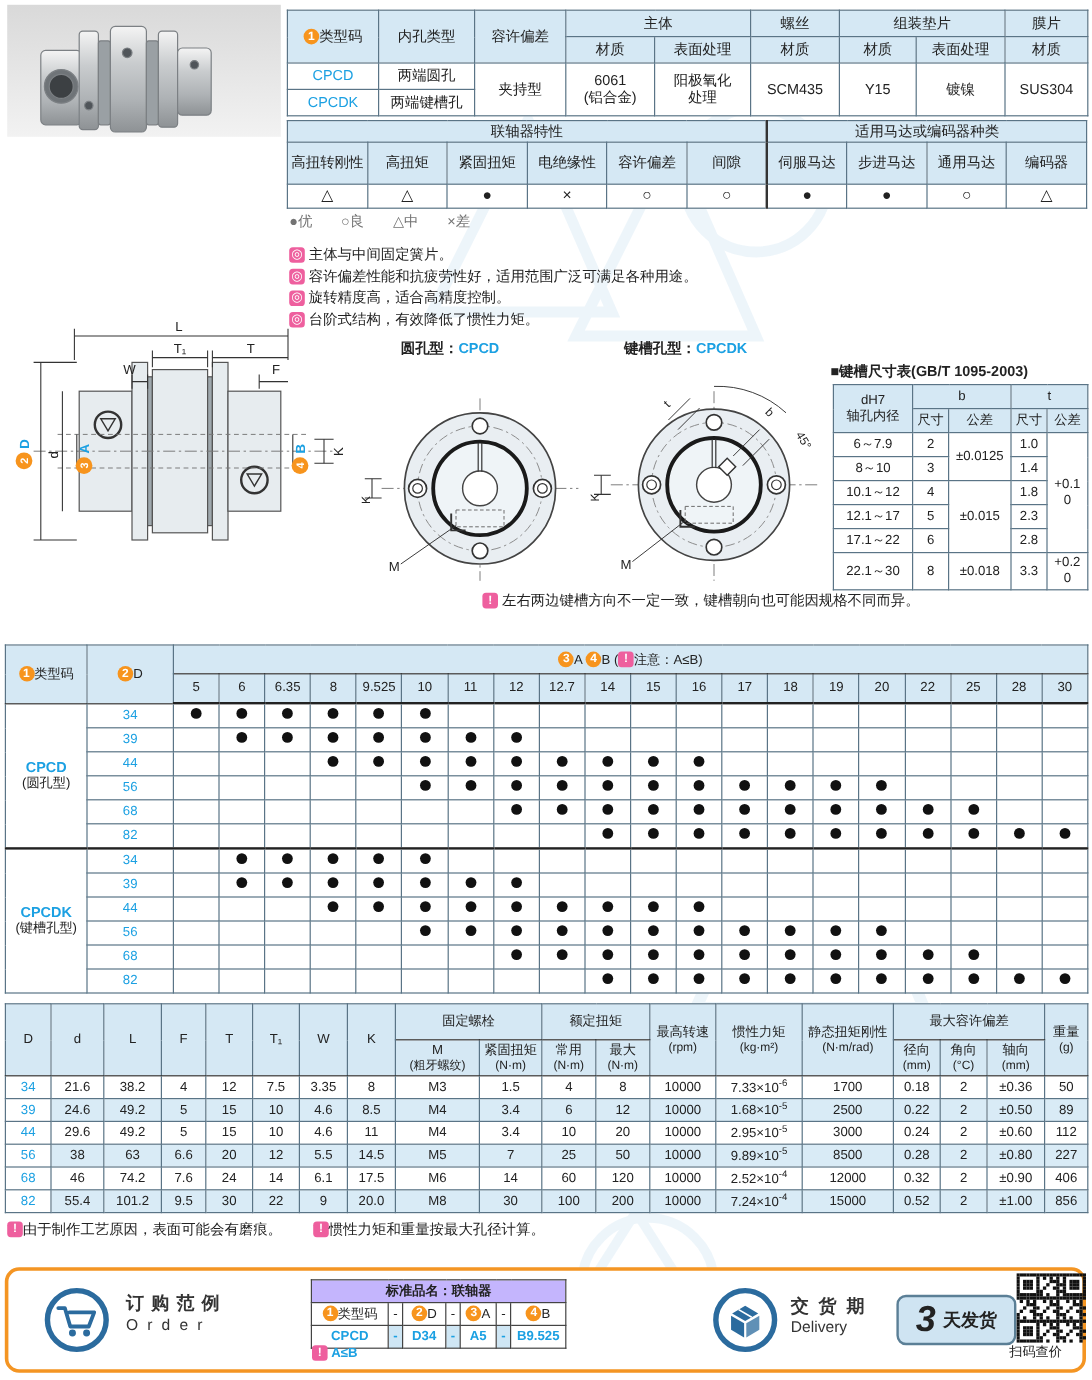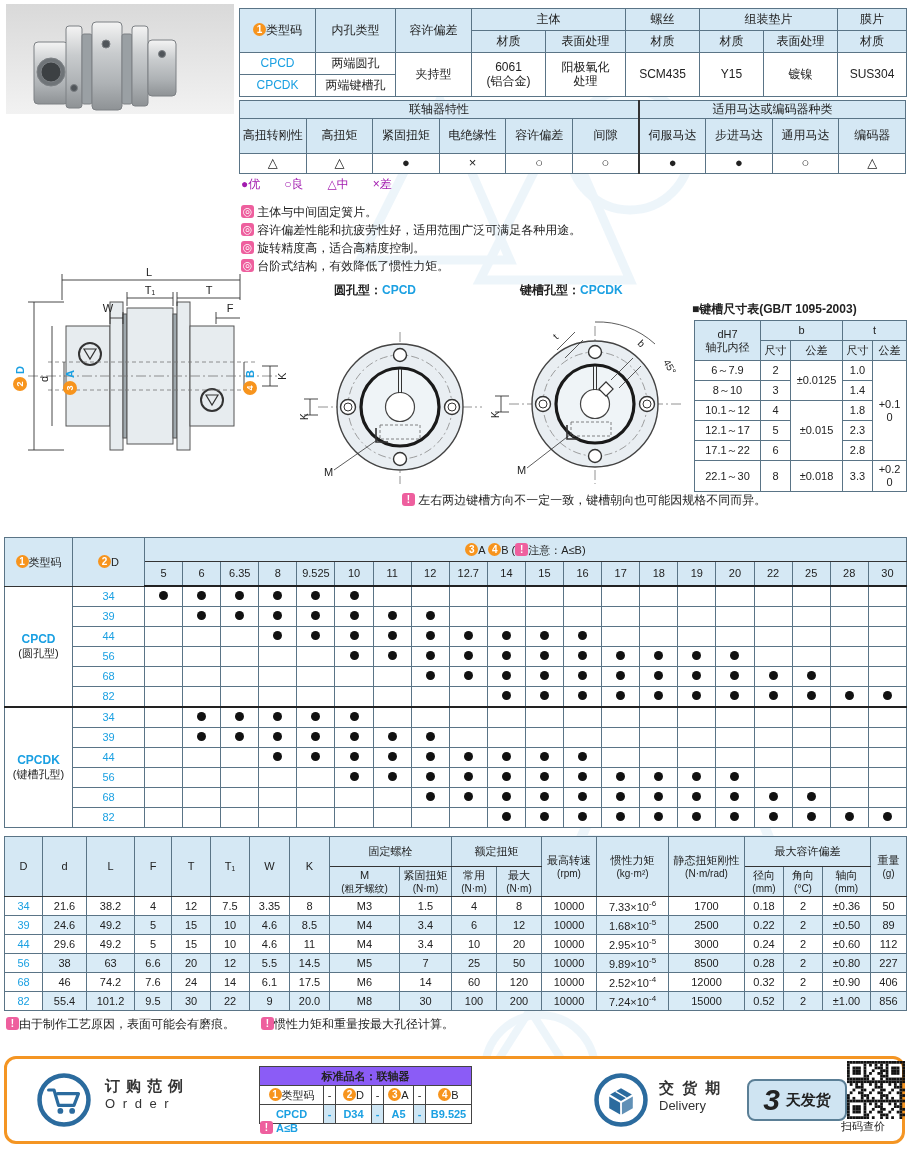--- a/index.html
+++ b/index.html
@@ -22,21 +22,21 @@
         color:#fff;font-size:11px;font-weight:bold;line-height:13px;text-align:center;vertical-align:1px;}
   
   .top-tbl{font-size:12px;}
   .top-tbl th,.top-tbl td{height:21px;}
   
   .char-tbl{font-size:12px;}
   .char-tbl .g td,.char-tbl .g th{height:17px;}
   .char-tbl .lbl td{height:34px;}
   .char-tbl .sym td{height:19px;background:#fff;font-size:13px;}
   .gsep{border-left:2px solid #333 !important;}
-  .legend{font-size:12px;color:#a21caf;}
+  .legend{font-size:12px;color:#737373;}
   .features{font-size:12px;line-height:17px;}
   .features div{margin-bottom:1px;}
   
   .dwg-label{font-size:12px;font-weight:bold;}
   .dwg-label .code{color:#1ba0e2;font-weight:bold;}
   svg text{font-family:"Liberation Sans","DejaVu Sans",sans-serif;}
   
   .kw-title{font-size:12px;font-weight:bold;}
   .kw-tbl{font-size:11px;}
   .kw-tbl th,.kw-tbl td{height:19px;}
@@ -972,21 +972,21 @@
           <col style="width:64px">
           <col style="width:12px">
           <col style="width:36px">
           <col style="width:12px">
           <col style="width:30px">
           <col style="width:12px">
           <col style="width:46px">
         </colgroup>
       <tbody>
           <tr>
-            <th colspan="7" style="background:#8b5cf6;font-weight:bold;">标准品名：联轴器</th>
+            <th colspan="7" style="background:#c4b5fd;font-weight:bold;">标准品名：联轴器</th>
           </tr>
       <tr id="orderHead">
             <th><span class="badge">1</span>类型码</th>
             <td>-</td>
             <th><span class="badge">2</span>D</th>
             <td>-</td>
             <th><span class="badge">3</span>A</th>
             <td>-</td>
             <th><span class="badge">4</span>B</th>
           </tr>

